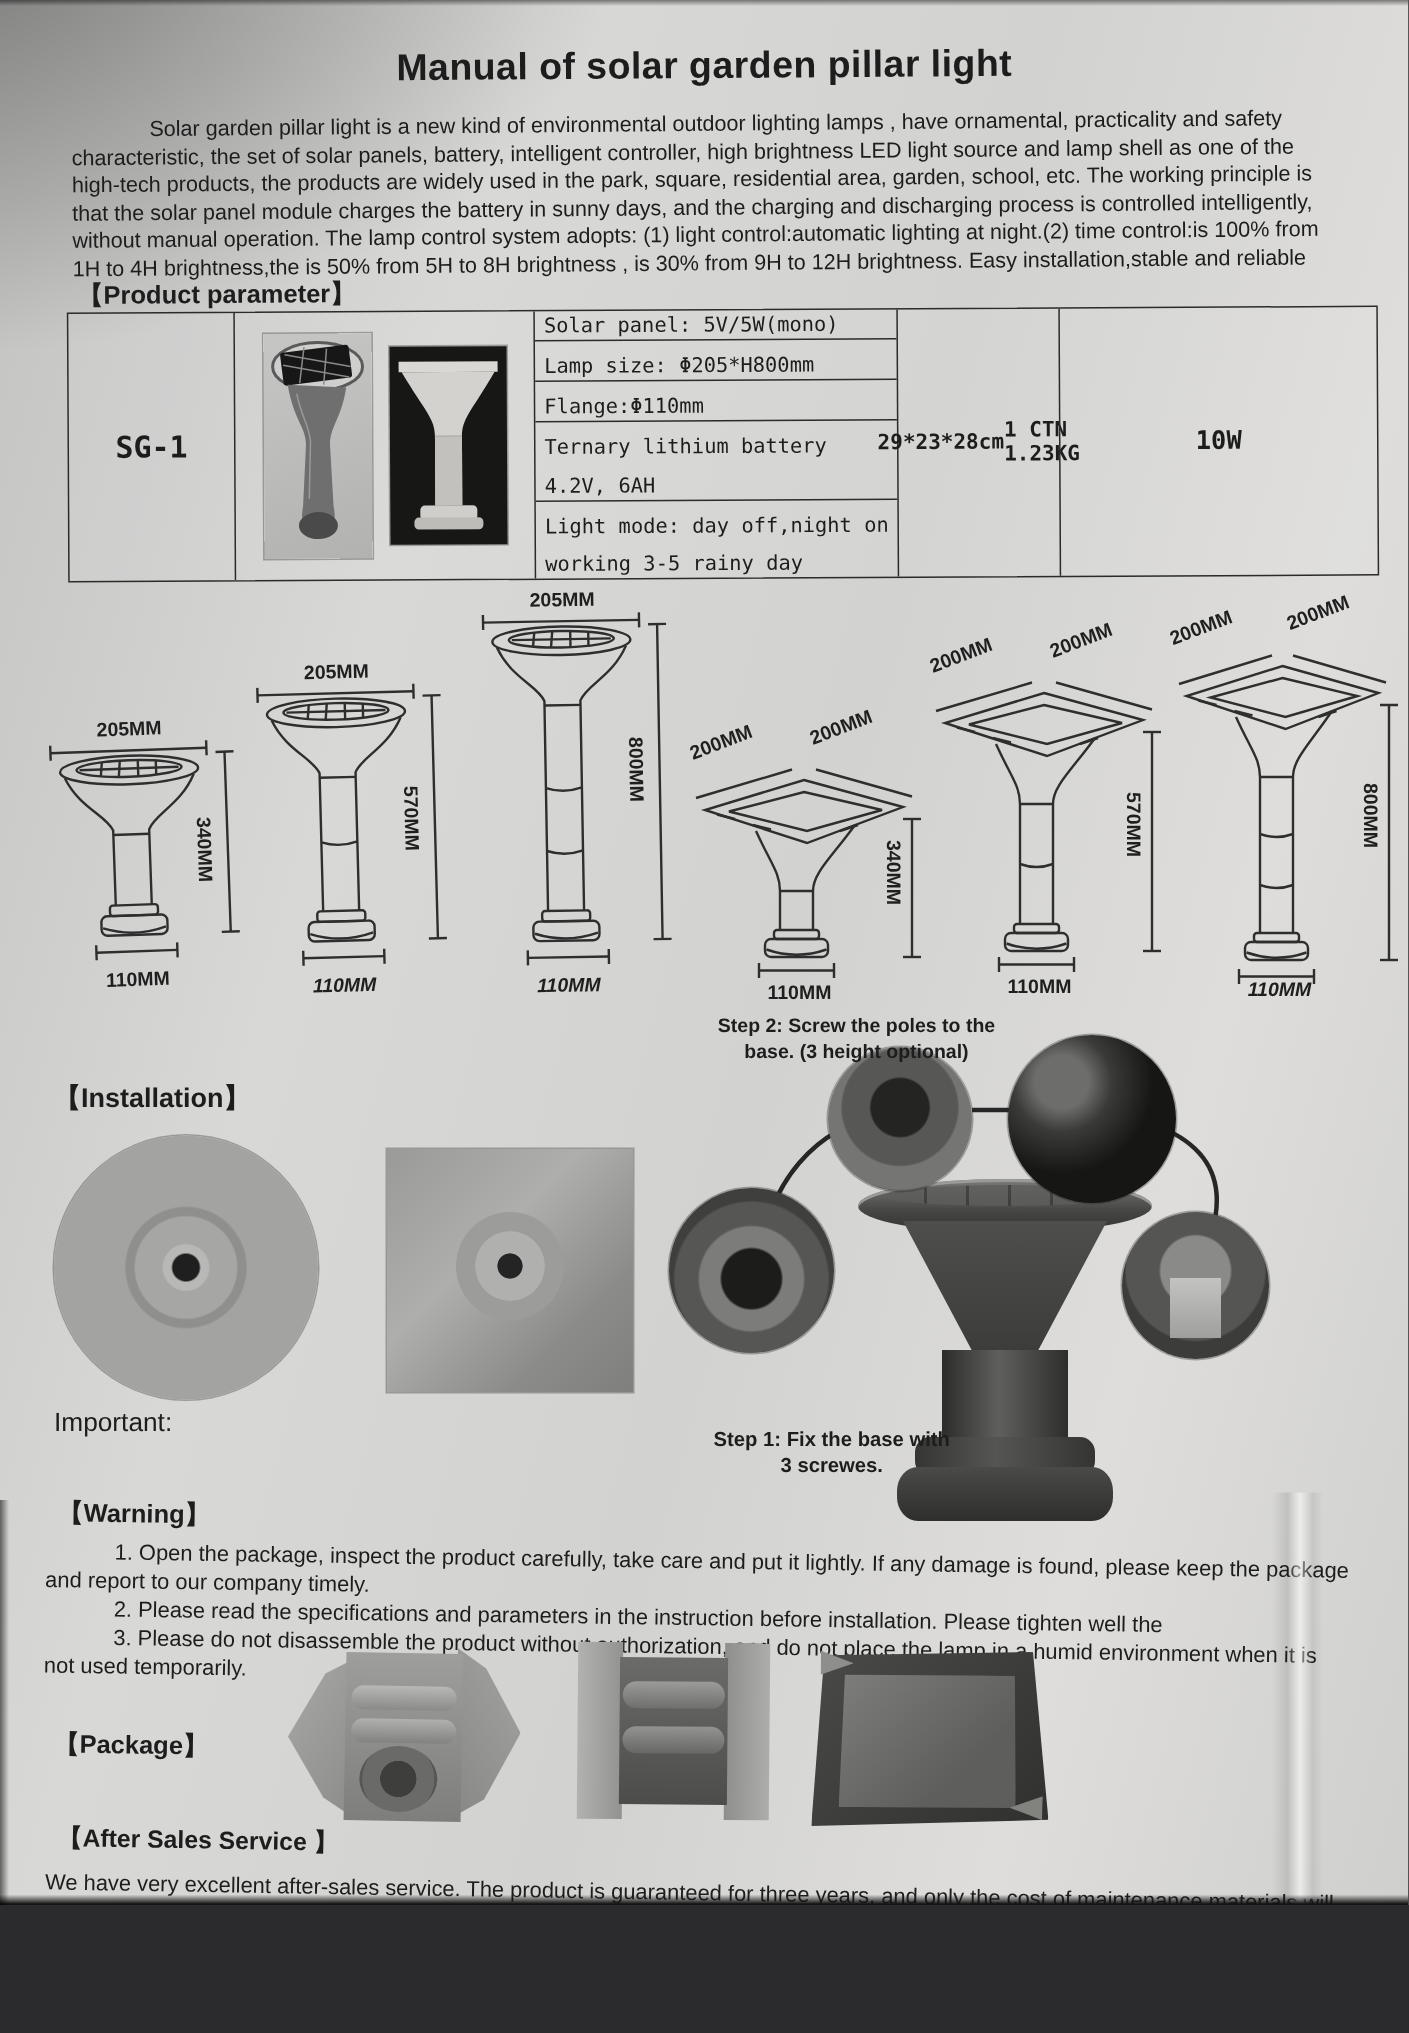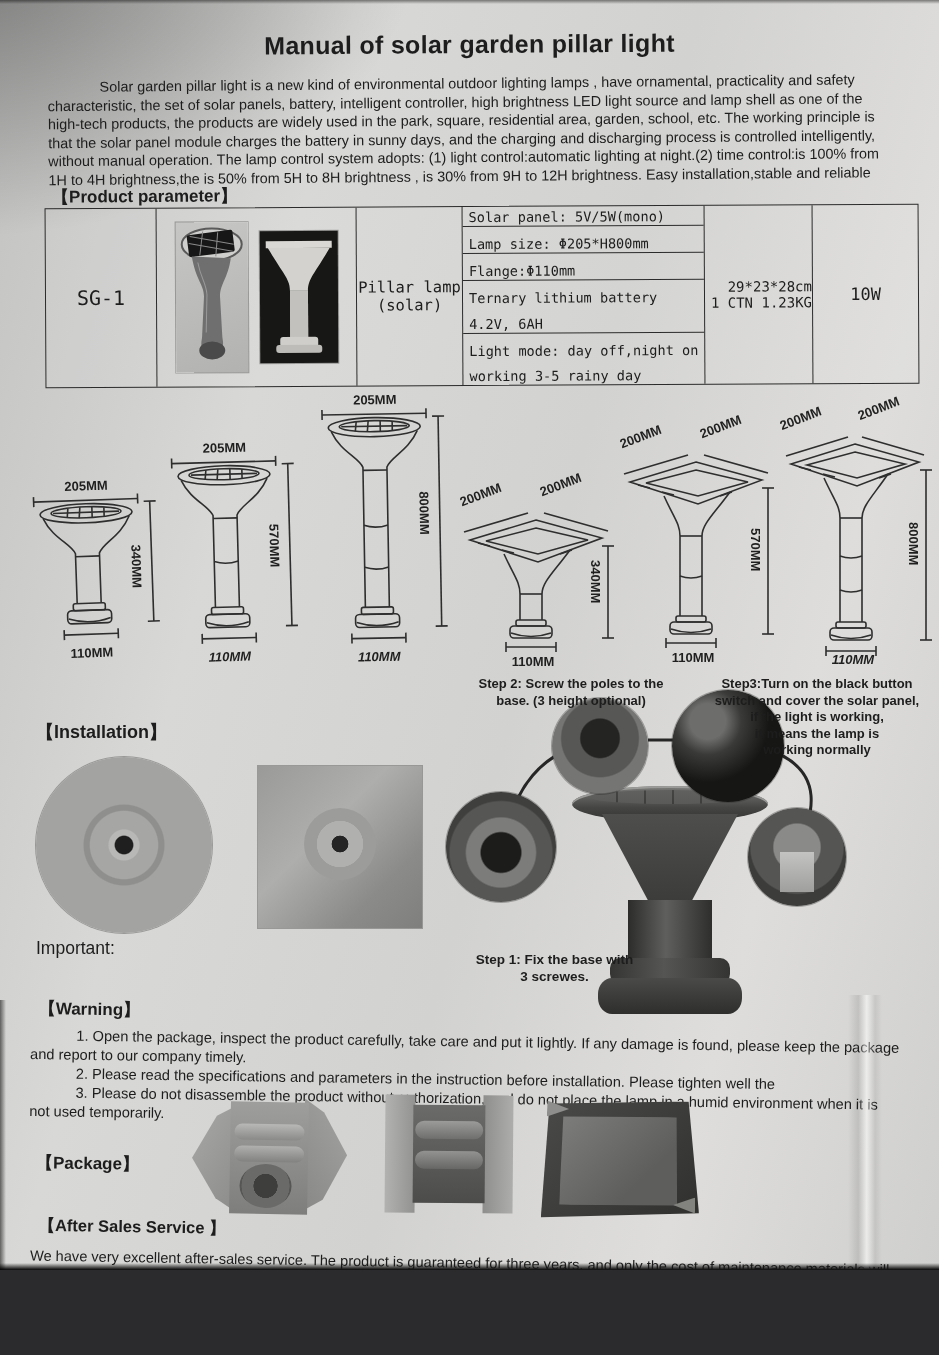--- a/index.html
+++ b/index.html
@@ -13,21 +13,21 @@
     background:radial-gradient(ellipse at -10% -20%,rgba(0,0,0,.38),rgba(0,0,0,.14) 45%,rgba(0,0,0,0) 70%);}
   .fold{left:848px;top:995px;width:34px;height:360px;
     background:linear-gradient(90deg,rgba(0,0,0,0),rgba(0,0,0,.10) 30%,rgba(255,255,255,.55) 55%,rgba(0,0,0,.07) 80%,rgba(0,0,0,0));}
   .edge-b{left:0;bottom:0;width:939px;height:7px;background:linear-gradient(180deg,rgba(0,0,0,0),#141414 90%);}
   .edge-t{left:0;top:0;width:939px;height:4px;background:linear-gradient(0deg,rgba(0,0,0,0),rgba(0,0,0,.45));}
   .edge-l{left:0;top:1000px;width:6px;height:355px;background:linear-gradient(90deg,rgba(0,0,0,.55),rgba(0,0,0,0));}
   
   .title{width:939px;text-align:center;font-size:25px;font-weight:bold;letter-spacing:.3px;}
   .body-ln{font-size:14.4px;line-height:18.6px;width:884px;}
   .hdg{font-size:17px;font-weight:bold;}
-  .mono{font-family:"DejaVu Sans Mono",monospace;}
+  .mono{font-family:"DejaVu Sans Mono",monospace;font-weight:bold;}
   
   .ptable{display:flex;border:1.6px solid #2b2b2b;background:rgba(255,255,255,.06);}
   .pcell{border-left:1.4px solid #2b2b2b;box-sizing:border-box;}
   .pcell:first-child{border-left:none;}
   .cc{display:flex;align-items:center;justify-content:center;}
   .spec-ln{font-family:"DejaVu Sans Mono",monospace;font-size:13.6px;padding:2px 4px 1px 6px;}
   .spec-b{border-bottom:1.2px solid #2b2b2b;}
   
   .lamp svg{display:block;}
   .lamp path,.lamp line,.lamp ellipse,.lamp rect,.lamp polygon{fill:none;stroke:#2e2e2e;stroke-width:1.6;}
@@ -86,34 +86,30 @@
         <svg width="78" height="132" viewBox="0 0 78 132">
           <rect x="6" y="10" width="66" height="7" fill="#d9d8d4"></rect>
           <path d="M 8,17 C 24,44 30,48 30,60 L 30,106 L 48,106 L 48,60 C 48,48 54,44 70,17 Z" fill="#d3d2ce"></path>
           <path d="M 30,60 L 48,60" stroke="#9a9a98"></path>
           <rect x="30" y="60" width="18" height="46" fill="#c2c1bd"></rect>
           <rect x="20" y="106" width="38" height="10" rx="3" fill="#cfcecb"></rect>
           <rect x="16" y="114" width="46" height="8" rx="3" fill="#bdbcb9"></rect>
         </svg>
       </div>
     </div>
-    <div class="pcell cc" style="width:106px;flex-direction:column;">
-      <span class="mono" style="font-size:15.5px;">Pillar lamp</span>
-      <span class="mono" style="font-size:15.5px;">(solar)</span>
-    </div>
     <div class="pcell" style="width:242px;display:flex;flex-direction:column;justify-content:space-between;">
       <div class="spec-ln spec-b">Solar panel: 5V/5W(mono)</div>
       <div class="spec-ln spec-b">Lamp size: Φ205*H800mm</div>
       <div class="spec-ln spec-b">Flange:Φ110mm</div>
       <div class="spec-ln" style="border-bottom:none;padding-bottom:0;">Ternary lithium battery</div>
       <div class="spec-ln spec-b">4.2V, 6AH</div>
       <div class="spec-ln" style="border-bottom:none;padding-bottom:0;">Light mode: day off,night on</div>
       <div class="spec-ln">working 3-5 rainy day</div>
     </div>
-    <div class="pcell cc" style="width:108px;flex-direction:column;align-items:flex-end;">
+    <div class="pcell cc" style="width:108px;">
       <span class="mono" style="font-size:14px;">29*23*28cm</span>
       <span class="mono" style="font-size:14px;">1 CTN 1.23KG</span>
     </div>
     <div class="pcell cc" style="flex:1;">
       <span class="mono" style="font-size:17px;">10W</span>
     </div>
   </div>
 
   <div class="abs lamp" style="left:30px;top:478px;width:132px;transform:rotate(-2deg);">
     <div class="dim" style="text-align:center;width:118px;">205MM</div>
@@ -341,25 +337,20 @@
        background:radial-gradient(circle at 32% 28%,#6d6d6b 0 16%,#3a3a38 30%,#161614 55% 100%);"></div>
   <div class="abs photo callout" style="left:446px;top:792px;width:110px;height:110px;
        background:radial-gradient(circle at 50% 55%,#1c1c1a 0 24%,#7c7c7a 26% 42%,#565654 44% 62%,#3f3f3d 64% 100%);"></div>
   <div class="abs photo callout" style="left:748px;top:808px;width:98px;height:98px;
        background:radial-gradient(circle at 50% 40%,#8a8a88 0 30%,#555553 32% 60%,#3c3c3a 62% 100%);">
     <div class="abs" style="left:32px;top:44px;width:34px;height:40px;background:linear-gradient(180deg,#c3c3c1,#9f9f9d);"></div>
   </div>
 
   <div class="abs step pre" style="left:466px;top:676px;width:210px;">Step 2: Screw the poles to the
 base. (3 height optional)</div>
-  <div class="abs step pre" style="left:694px;top:676px;width:246px;">Step3:Turn on the black button
-switch and cover the solar panel,
-if the light is working,
-it means the lamp is
-working  normally</div>
   <div class="abs step pre" style="left:462px;top:952px;width:185px;font-size:13.5px;">Step 1: Fix the base with
 3 screwes.</div>
 
   <div class="abs imp" style="left:36px;top:938px;">Important:</div>
 
   <div class="abs" style="left:30px;top:1004px;transform:rotate(0.85deg);">
     <div class="hdg" style="padding-left:8px;">【Warning】</div>
     <div class="wl ind" style="margin-top:6px;">1. Open the package, inspect the product carefully, take care and put it lightly. If any damage is found, please keep the package</div>
     <div class="wl">and report to our company timely.</div>
     <div class="wl ind">2. Please read the specifications and parameters in the instruction before installation. Please tighten well the</div>

